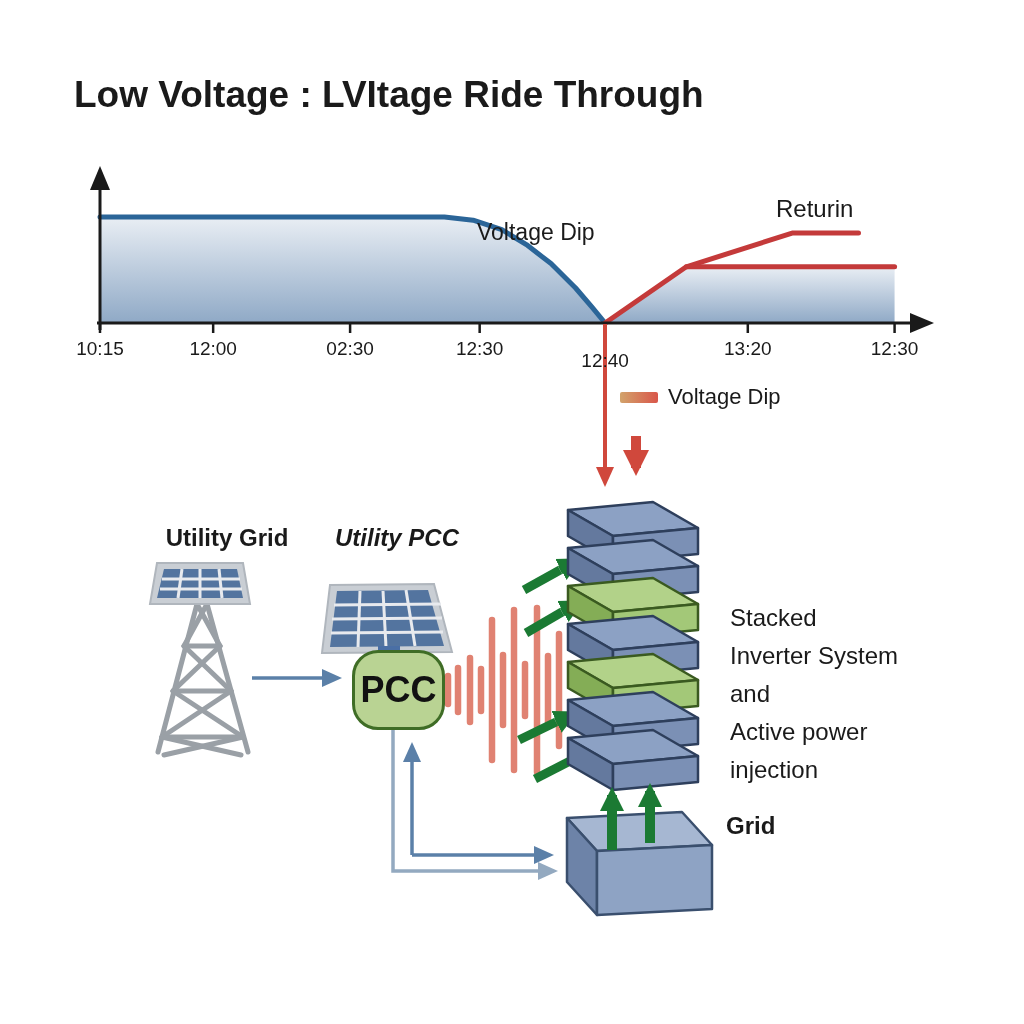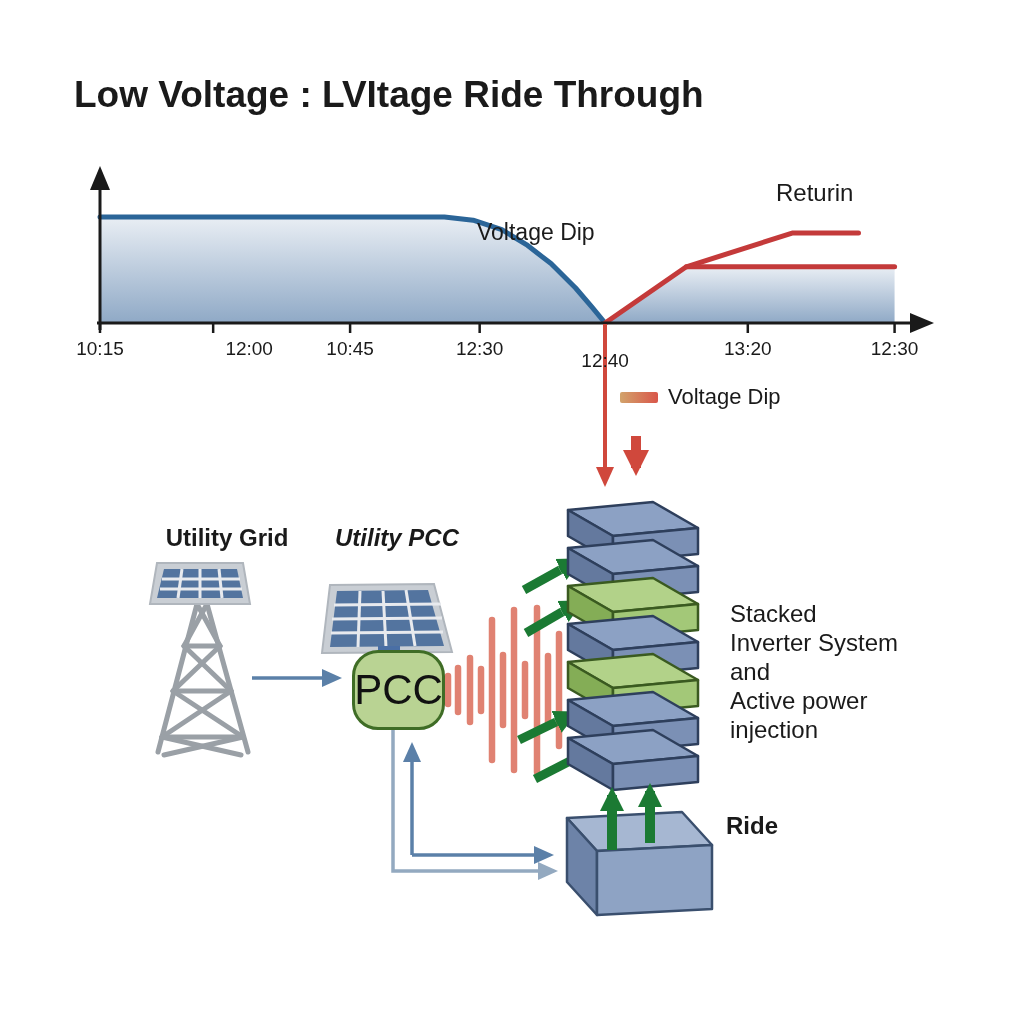--- a/index.html
+++ b/index.html
@@ -2,31 +2,31 @@
 <html><head>
 <meta charset="utf-8">
 <style>
   html,body{margin:0;padding:0;background:#ffffff;}
   body{font-family:"Liberation Sans", sans-serif; color:#1a1a1a;}
   .canvas{position:relative;width:1024px;height:1024px;background:#fff;overflow:hidden;}
   .abs{position:absolute;}
   #page-title{left:74px;top:74px;font-size:37px;font-weight:bold;letter-spacing:0px;margin:0;}
   #y-axis-label{left:112px;top:178px;font-size:27px;}
   #dip-annotation{left:477px;top:219px;font-size:23px;}
-  #return-annotation{left:776px;top:179px;font-size:24px;}
+  #return-annotation{left:776px;top:195px;font-size:24px;}
   .tick-label{position:absolute;top:338px;font-size:19px;transform:translateX(-50%);white-space:nowrap;}
   #legend{left:620px;top:384px;display:flex;align-items:center;gap:10px;}
   #legend .swatch{width:38px;height:11px;border-radius:2px;background:linear-gradient(to right,#d2a36b,#d9564a);display:inline-block;}
   #legend .legend-text{font-size:22px;}
   .node-label{font-size:24px;font-weight:bold;transform:translateX(-50%);white-space:nowrap;}
   #utility-grid-label{left:227px;top:524px;}
   #utility-pcc-label{left:397px;top:524px;font-style:italic;}
   #pcc-node{left:352px;top:650px;width:93px;height:80px;background:#b9d393;border:3px solid #3f6d26;border-radius:26px;box-sizing:border-box;display:flex;align-items:center;justify-content:center;}
-  #pcc-node .pcc-text{font-size:42px;font-weight:normal;color:#111;}
-  #stack-label{left:730px;top:599px;font-size:24px;line-height:29px;white-space:pre-line;}
+  #pcc-node .pcc-text{font-size:36px;font-weight:bold;color:#111;}
+  #stack-label{left:730px;top:599px;font-size:24px;line-height:38px;white-space:pre-line;}
   #load-label{left:726px;top:812px;font-size:24px;font-weight:bold;}
   svg{position:absolute;left:0;top:0;overflow:visible;}
 </style>
 </head>
 <body>
 
 <div class="canvas">
 
   <h1 class="abs" id="page-title">Low Voltage : LVItage Ride Through</h1>
 
@@ -224,24 +224,24 @@
 
   <div class="abs" id="pcc-node">
     <span class="pcc-text">PCC</span>
   </div>
 
   <div class="abs" id="stack-label">Stacked
 Inverter System
 and
 Active power
 injection</div>
-  <div class="abs" id="load-label">Ride</div>
+  <div class="abs" id="load-label">Grid</div>
 
   <div id="tick-labels">
       <div class="tick-label" style="left: 100px;">10:15</div>
-      <div class="tick-label" style="left: 213.16px; margin-left: 36px;">12:00</div>
-      <div class="tick-label" style="left: 350.1px;">10:45</div>
+      <div class="tick-label" style="left: 213.16px;">12:00</div>
+      <div class="tick-label" style="left: 350.1px;">02:30</div>
       <div class="tick-label" style="left: 479.66px;">12:30</div>
       <div class="tick-label" style="left: 605.12px; margin-top: 12px;">12:40</div>
       <div class="tick-label" style="left: 747.8px;">13:20</div>
       <div class="tick-label" style="left: 894.58px;">12:30</div>
     </div>
 </div>
 
 </body></html>

